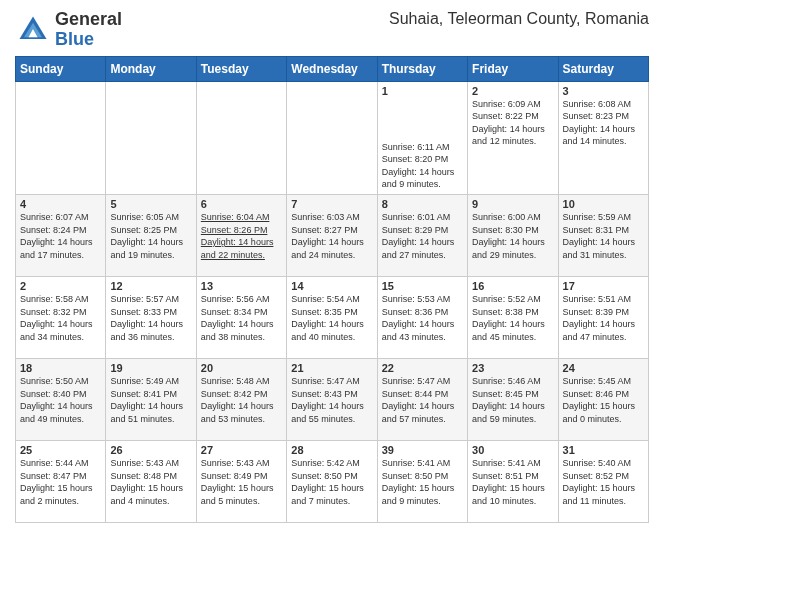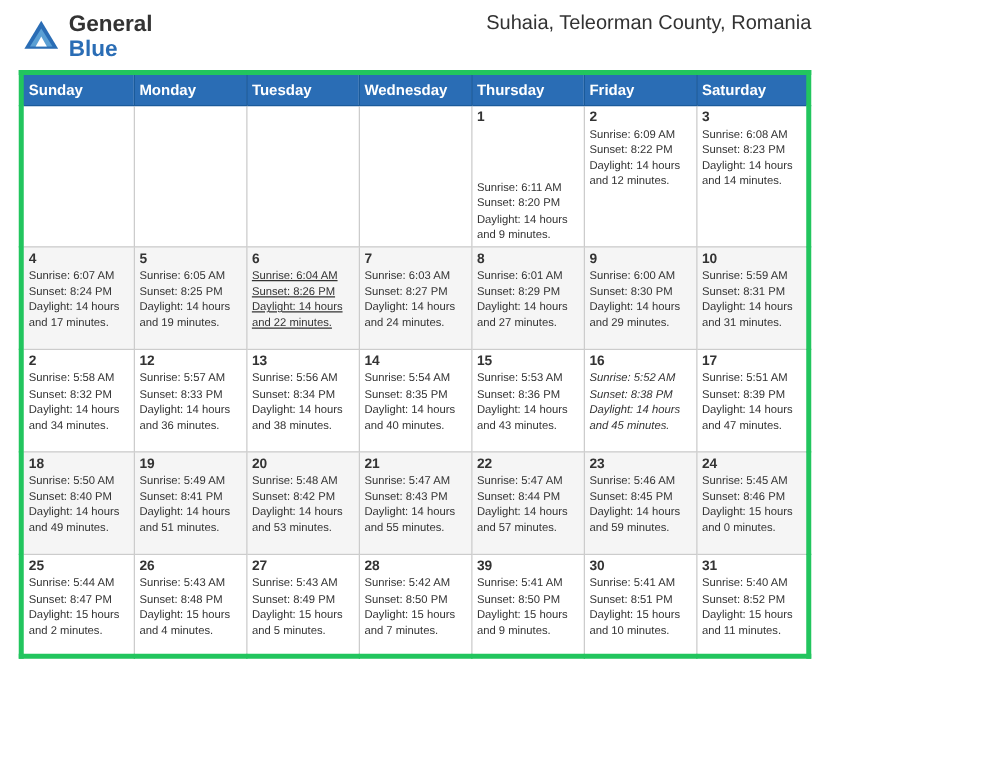--- a/index.html
+++ b/index.html
@@ -53,21 +53,21 @@
       font-weight: bold;
       color: #333;
     }
     .subtitle {
       font-size: 16px;
       color: #333;
     }
     .calendar {
       width: 100%;
       border-collapse: collapse;
-      border: 4px solid #22c55e;
+      border: 1px solid #22c55e;
     }
     .calendar th {
       background-color: #2a6db5;
       color: #fff;
       font-size: 12px;
       font-weight: bold;
       padding: 5px 4px;
       text-align: left;
       border: 1px solid #1a5a9a;
     }
@@ -242,21 +242,21 @@
           </td>
           <td>
             <span class="day-number">15</span>
             <div class="day-info" style="white-space: pre-line;">Sunrise: 5:53 AM
 Sunset: 8:36 PM
 Daylight: 14 hours
 and 43 minutes.</div>
           </td>
           <td>
             <span class="day-number">16</span>
-            <div class="day-info" style="white-space: pre-line; font-style: italic;">Sunrise: 5:52 AM
+            <div class="day-info" style="white-space: pre-line;">Sunrise: 5:52 AM
 Sunset: 8:38 PM
 Daylight: 14 hours
 and 45 minutes.</div>
           </td>
           <td>
             <span class="day-number">17</span>
             <div class="day-info" style="white-space: pre-line;">Sunrise: 5:51 AM
 Sunset: 8:39 PM
 Daylight: 14 hours
 and 47 minutes.</div>

